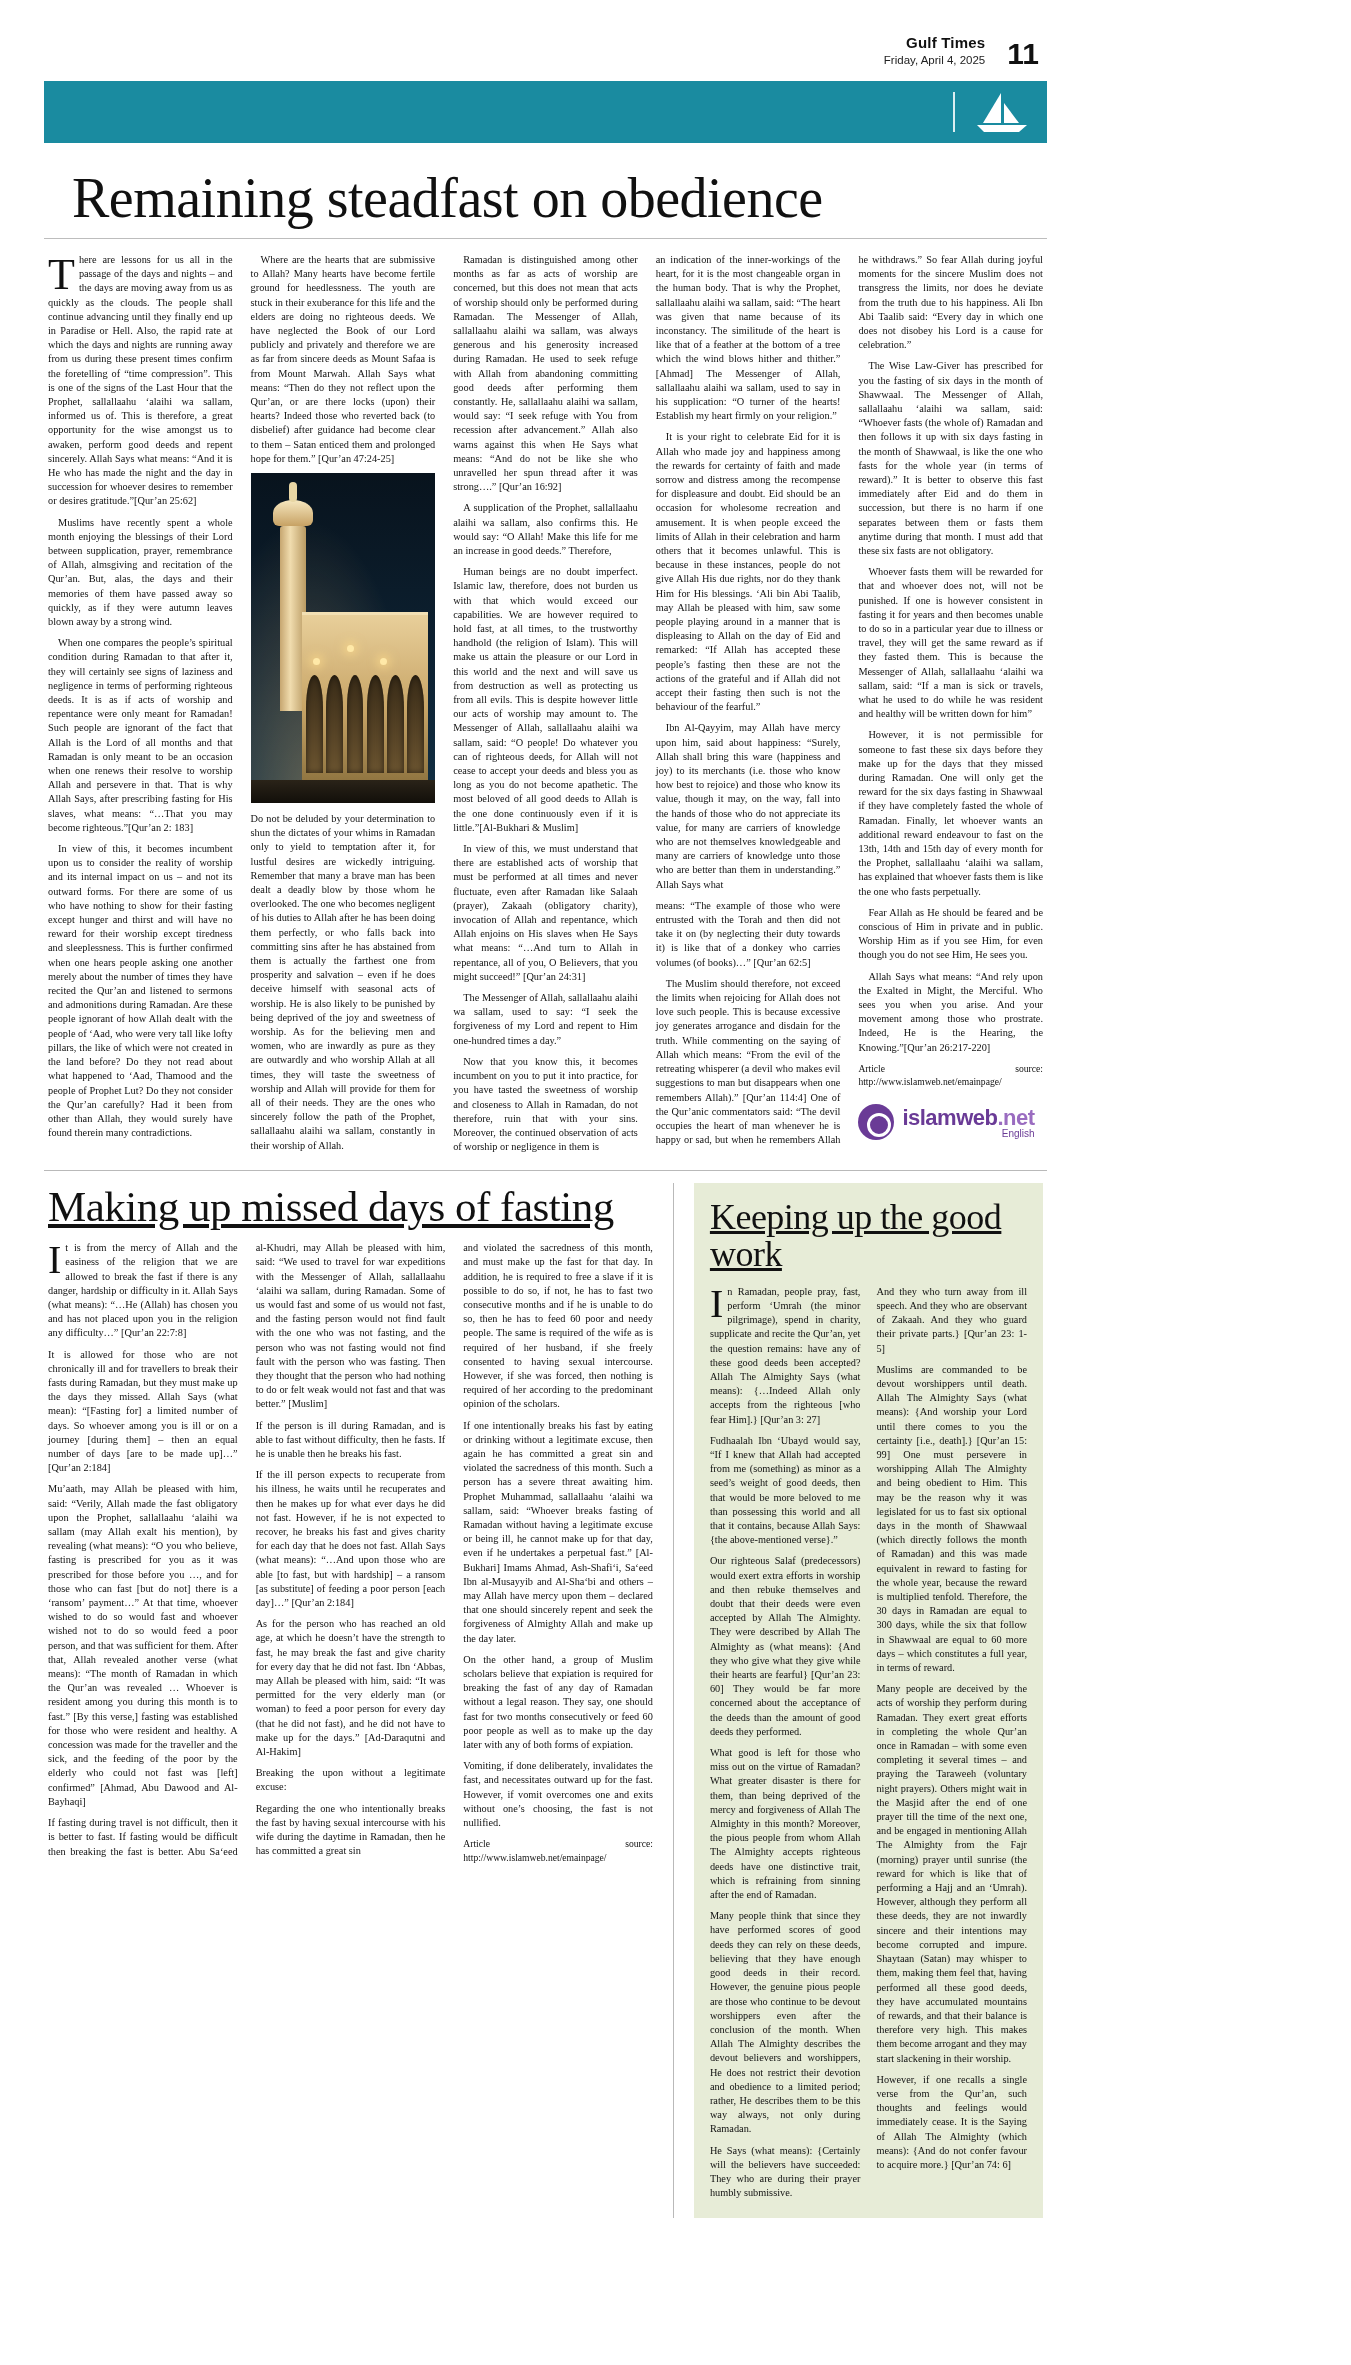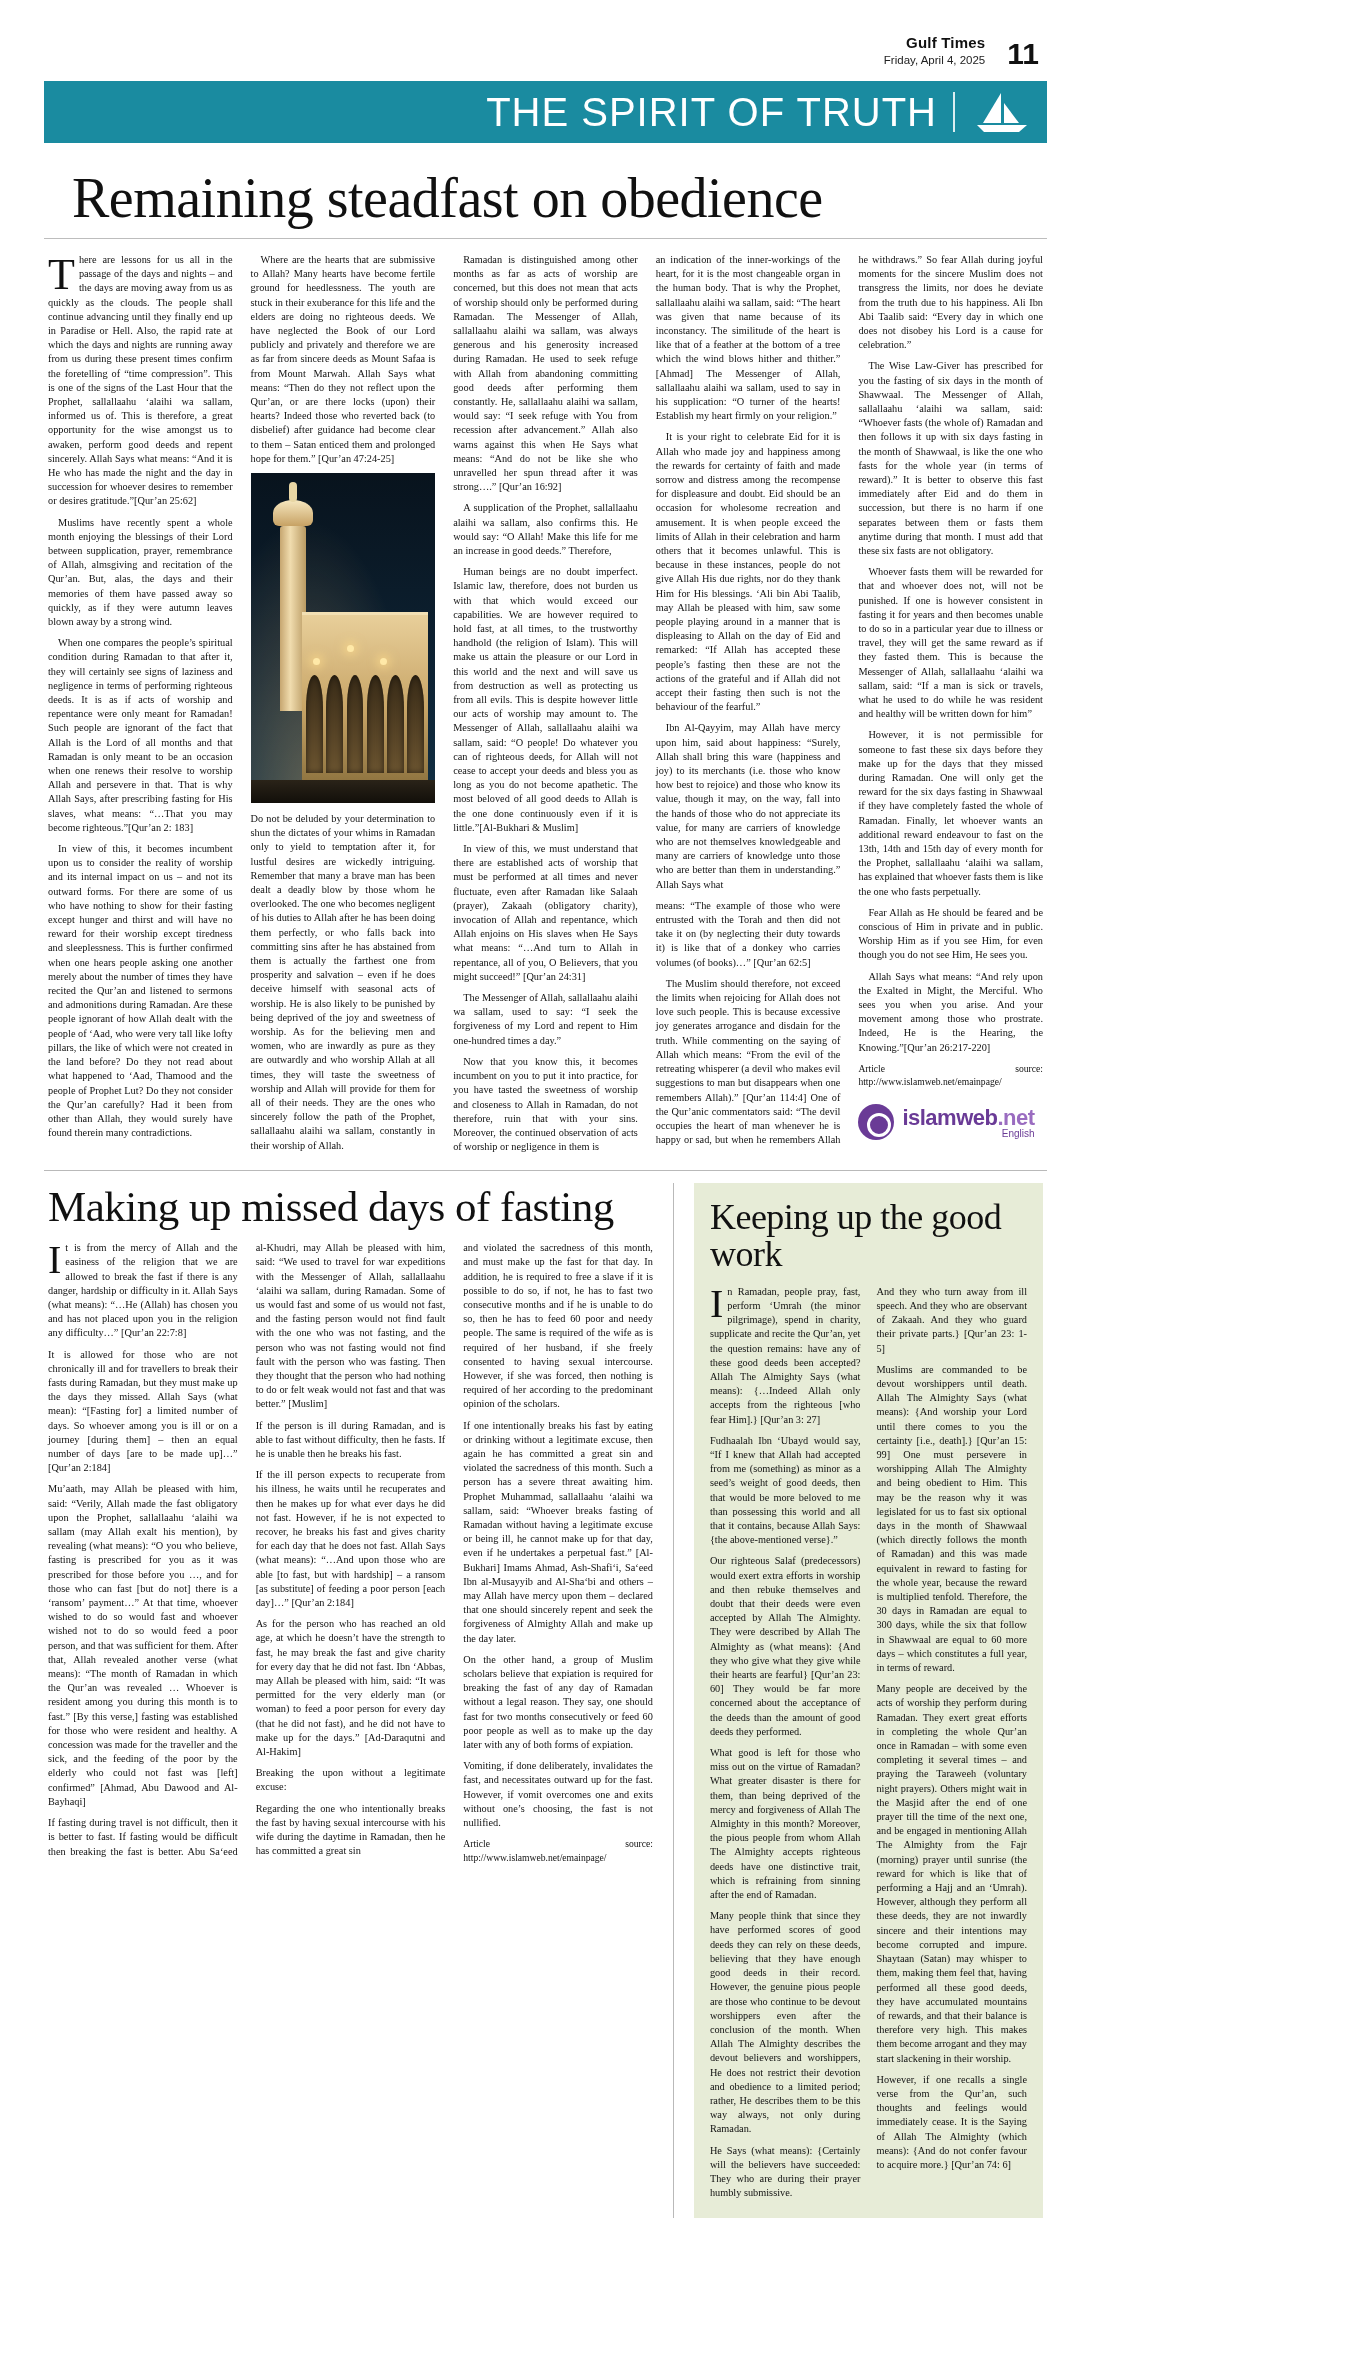--- a/index.html
+++ b/index.html
@@ -135,20 +135,21 @@
   }
   .bleft { width:63.5%; }
   .bright {
     width:36.5%;
     background:#e7ecd7;
     padding:14px 16px 18px 16px;
   }
   .h2 {
     font-size:43px; line-height:1.02; font-weight:normal; margin:2px 0 12px 0;
     letter-spacing:-0.5px;
+    text-decoration:underline;
   }
   .h2.small { font-size:36px; }
   .cols3 {
     column-count:3; column-gap:18px;
     font-size:10.3px; line-height:1.38; text-align:justify; hyphens:auto;
   }
   .cols2 {
     column-count:2; column-gap:16px;
     font-size:10.3px; line-height:1.38; text-align:justify; hyphens:auto;
   }
@@ -196,21 +197,20 @@
 
   <div class="masthead">
     <div>
       <div class="mh-title">Gulf Times</div>
       <div class="mh-date">Friday, April 4, 2025</div>
     </div>
     <div class="mh-page">11</div>
   </div>
 
   <div class="banner">
-    <div class="btitle">THE SPIRIT OF TRUTH</div>
     <div class="bdiv"></div>
     <div class="boat">
       <svg width="60" height="46" viewBox="0 0 60 46">
         <path d="M30 4 L30 34 L12 34 Z" fill="#ffffff"></path>
         <path d="M33 14 L33 34 L48 34 Z" fill="#ffffff"></path>
         <path d="M6 36 L56 36 L48 43 L13 43 Z" fill="#ffffff"></path>
       </svg>
     </div>
   </div>
 

